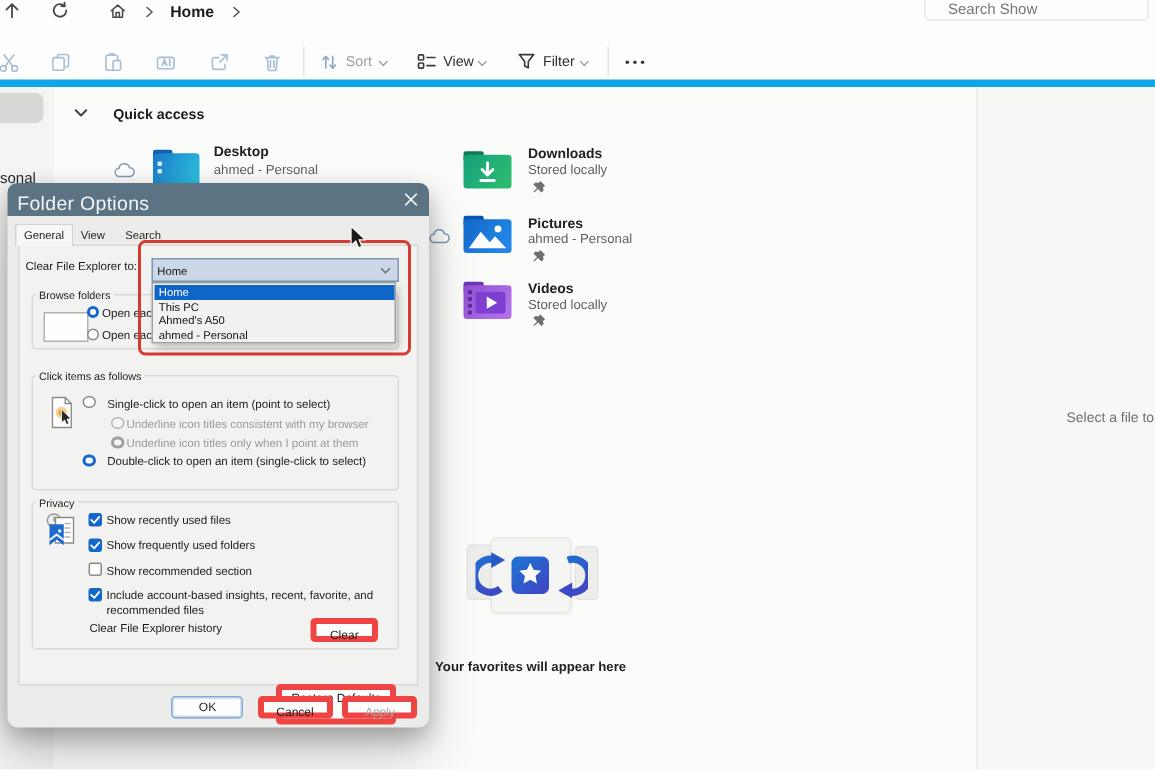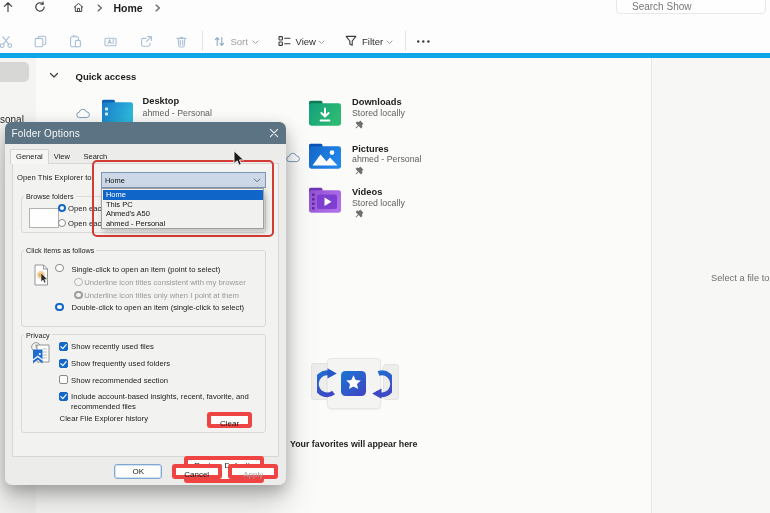--- a/index.html
+++ b/index.html
@@ -30,21 +30,21 @@
   .fav-body{left:290px;top:452.5px;font-size:8.7px;color:#2e2e2e;white-space:nowrap;}
 
   .card{border-radius:3px;background:#ededec;border:1px solid #e3e3e1;}
   .card.mid{background:#f4f4f3;border:1px solid #e7e7e5;border-radius:4px;box-shadow:0 1px 2px rgba(0,0,0,.05);}
   .star-sq{border-radius:4.5px;background:linear-gradient(140deg,#1e71d2 10%,#3d49c4 90%);}
 
   
   .dialog{left:5px;top:122.2px;width:280.5px;height:362.5px;background:#ececea;border-radius:7px;
     box-shadow:0 6px 16px rgba(0,0,0,.28),0 22px 34px rgba(0,0,0,.16);}
   .dlg-titlebar{left:0;top:0;width:280.5px;height:21.4px;background:var(--titlebar);border-radius:6.5px 6.5px 0 0;}
-  .dlg-title{left:6.5px;top:5.4px;font-size:10px;color:#f2f6f8;letter-spacing:.2px;white-space:nowrap;}
+  .dlg-title{left:6.5px;top:5.4px;font-size:13px;color:#f2f6f8;letter-spacing:.2px;white-space:nowrap;}
   .dlg-close{right:7px;top:5.5px;width:10px;height:10px;}
   .tab{font-size:7.5px;color:#1a1a1a;text-align:center;}
   .tab.sel{left:4.9px;top:27.3px;width:39px;height:15px;line-height:14px;background:#f6f6f5;
     border:1px solid #d4d4d2;border-bottom:none;border-radius:2px 2px 0 0;z-index:3;}
   .tab.flat{top:29.3px;height:13px;line-height:12px;background:transparent;z-index:1;}
   .tabpage{left:6.7px;top:41.3px;width:267.5px;height:293.4px;background:#f2f2f0;border:1px solid #d7d7d5;z-index:2;}
   .dlg-text{font-size:7.7px;color:#1c1c1c;white-space:nowrap;z-index:3;}
   .dlg-text.gray{color:#9a9a9a;}
   .group{border:1px solid #d9d9d7;border-radius:3px;z-index:3;}
   .group-label{font-size:7.2px;color:#1c1c1c;background:#f2f2f0;padding:0 2px;top:-4.5px;left:2px;white-space:nowrap;}
@@ -314,21 +314,21 @@
         <path d="M1.4 1.4 L8.6 8.6 M8.6 1.4 L1.4 8.6" stroke="#eef2f4" stroke-width="1.1" stroke-linecap="round"></path>
       </svg>
     </div>
 
     <div class="tab sel">General</div>
     <div class="tab flat" style="left:42.9px;width:28px">View</div>
     <div class="tab flat" style="left:73.4px;width:34px">Search</div>
 
     <div class="tabpage"></div>
 
-    <span class="dlg-text" style="left:12px;top:50.6px">Open This Explorer to:</span>
+    <span class="dlg-text" style="left:12px;top:50.6px">Clear File Explorer to:</span>
 
     <div class="group" style="left:16px;top:73.8px;width:245px;height:37px">
       <span class="group-label">Browse folders</span>
       <div style="left:7px;top:11px;width:30px;height:20px;background:#fefefe;border:1px solid #b2b2b0"></div>
       <div class="radio sel" style="left:35.7px;top:6.6px"></div>
       <span class="dlg-text" style="left:46px;top:7px">Open each folder in the same window</span>
       <div class="radio" style="left:35.7px;top:21.6px"></div>
       <span class="dlg-text" style="left:46px;top:22px">Open each folder in its own window</span>
     </div>
 

